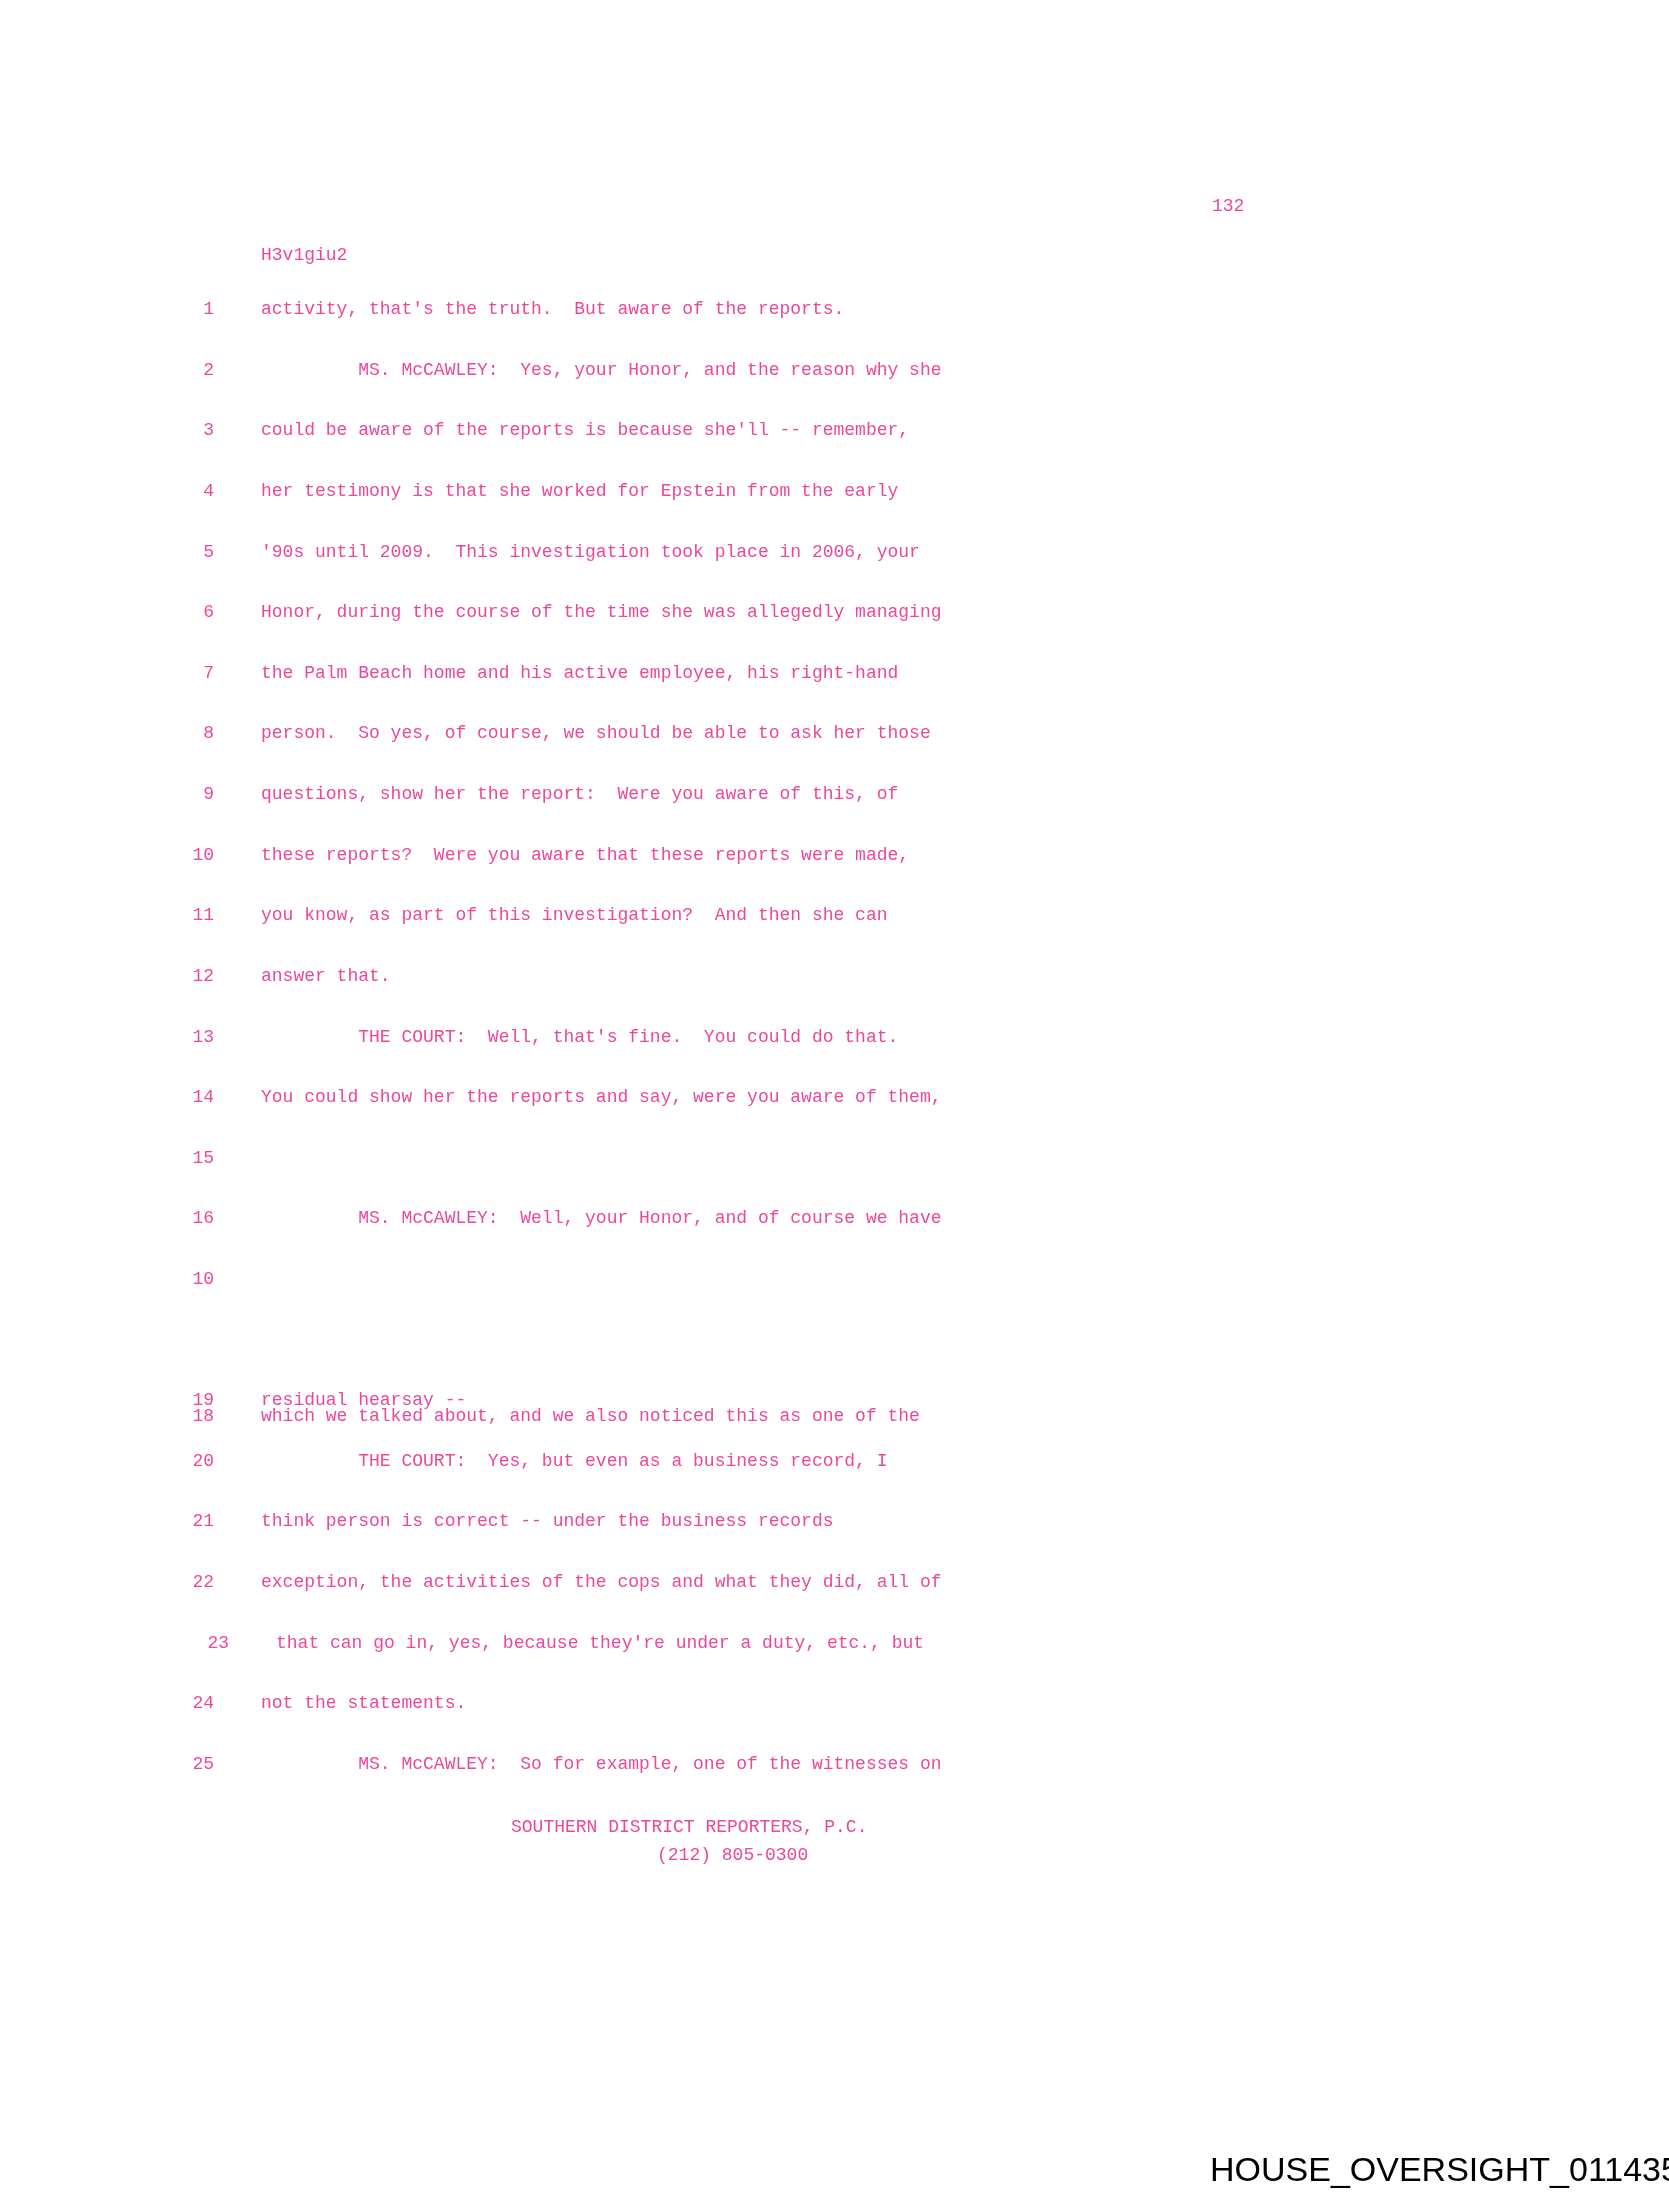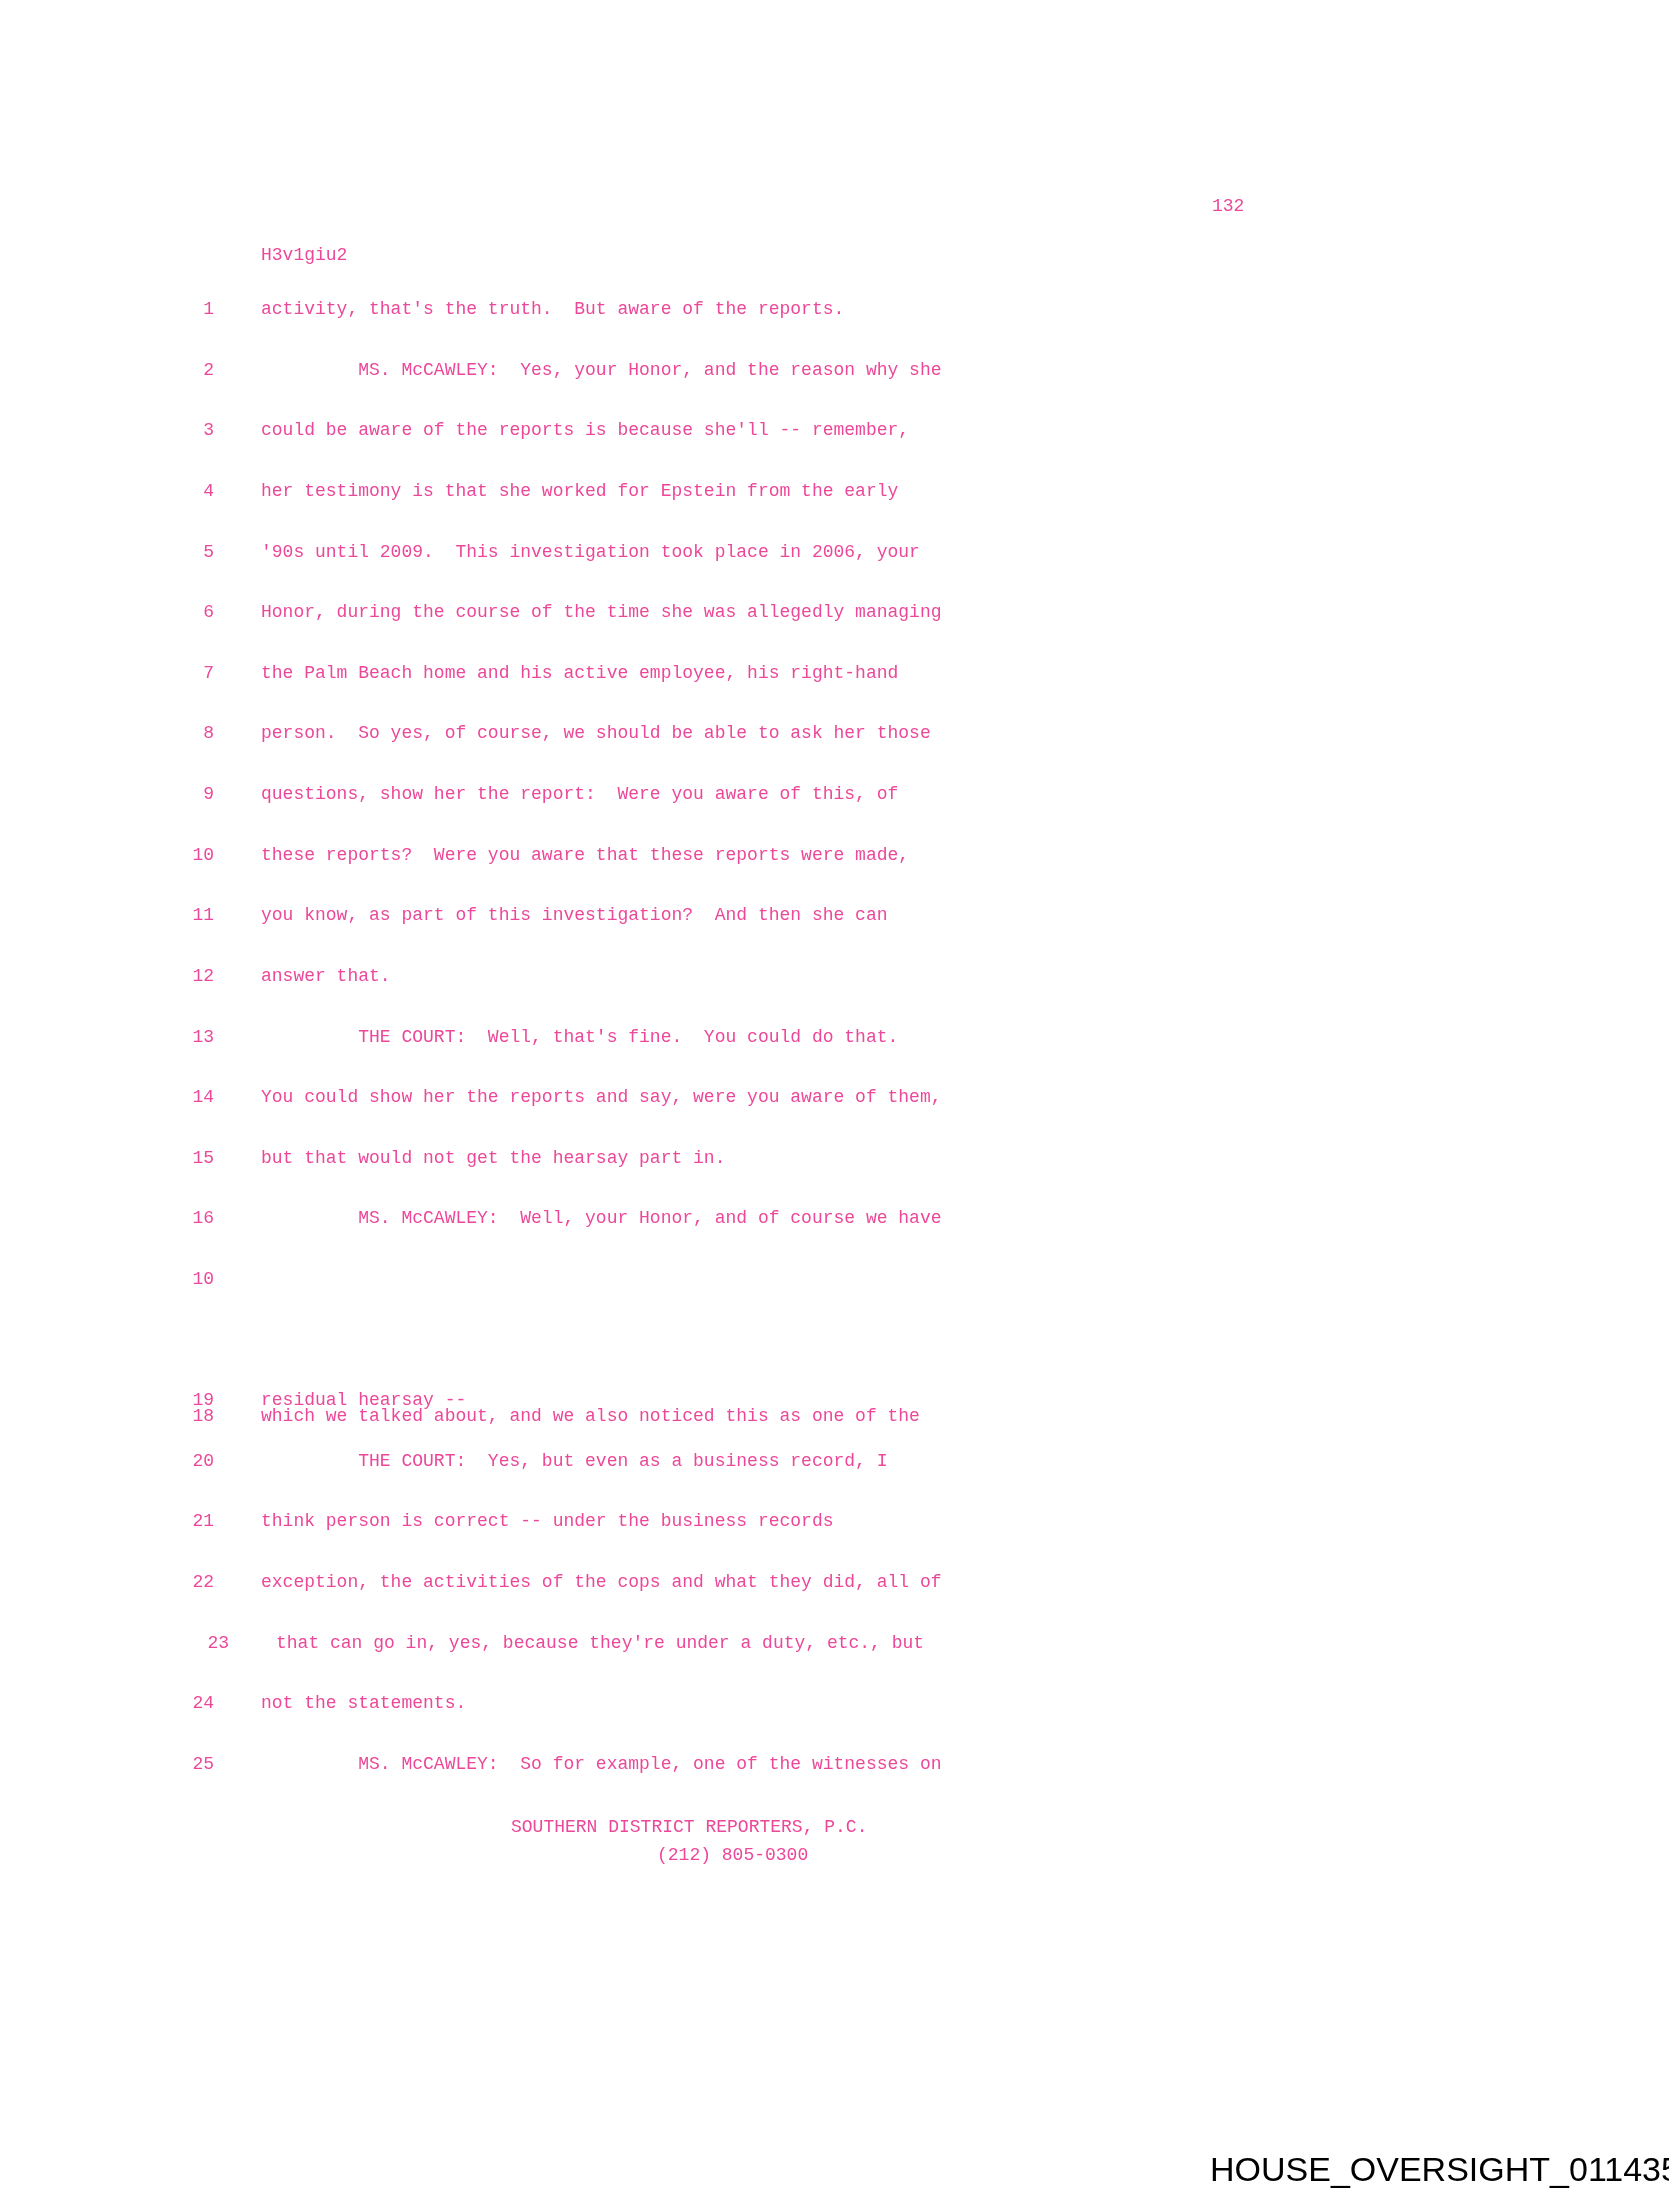--- a/index.html
+++ b/index.html
@@ -94,21 +94,21 @@
       <div class="mono t-row" style="top: 542px;"><span class="t-no">5</span><span class="t-text">'90s until 2009.  This investigation took place in 2006, your</span></div>
       <div class="mono t-row" style="top: 602px;"><span class="t-no">6</span><span class="t-text">Honor, during the course of the time she was allegedly managing</span></div>
       <div class="mono t-row" style="top: 663px;"><span class="t-no">7</span><span class="t-text">the Palm Beach home and his active employee, his right-hand</span></div>
       <div class="mono t-row" style="top: 723px;"><span class="t-no">8</span><span class="t-text">person.  So yes, of course, we should be able to ask her those</span></div>
       <div class="mono t-row" style="top: 784px;"><span class="t-no">9</span><span class="t-text">questions, show her the report:  Were you aware of this, of</span></div>
       <div class="mono t-row" style="top: 845px;"><span class="t-no">10</span><span class="t-text">these reports?  Were you aware that these reports were made,</span></div>
       <div class="mono t-row" style="top: 905px;"><span class="t-no">11</span><span class="t-text">you know, as part of this investigation?  And then she can</span></div>
       <div class="mono t-row" style="top: 966px;"><span class="t-no">12</span><span class="t-text">answer that.</span></div>
       <div class="mono t-row" style="top: 1027px;"><span class="t-no">13</span><span class="t-text">         THE COURT:  Well, that's fine.  You could do that.</span></div>
       <div class="mono t-row" style="top: 1087px;"><span class="t-no">14</span><span class="t-text">You could show her the reports and say, were you aware of them,</span></div>
-      <div class="mono t-row" style="top: 1148px;"><span class="t-no">15</span><span class="t-text">but that would not get the hearsay part in.</span></div>
+      <div class="mono t-row" style="top: 1148px;"><span class="t-no">15</span></div>
       <div class="mono t-row" style="top: 1208px;"><span class="t-no">16</span><span class="t-text">         MS. McCAWLEY:  Well, your Honor, and of course we have</span></div>
       <div class="mono t-row" style="top: 1269px;"><span class="t-no">10</span></div>
       <div class="mono t-row" style="top: 1406px;"><span class="t-no">18</span><span class="t-text">which we talked about, and we also noticed this as one of the</span></div>
       <div class="mono t-row" style="top: 1390px;"><span class="t-no">19</span><span class="t-text">residual hearsay --</span></div>
       <div class="mono t-row" style="top: 1451px;"><span class="t-no">20</span><span class="t-text">         THE COURT:  Yes, but even as a business record, I</span></div>
       <div class="mono t-row" style="top: 1511px;"><span class="t-no">21</span><span class="t-text">think person is correct -- under the business records</span></div>
       <div class="mono t-row" style="top: 1572px; padding-left: 24px;"><span class="t-no">22</span><span class="t-text">exception, the activities of the cops and what they did, all of</span></div>
       <div class="mono t-row" style="top: 1633px; margin-left: 15px;"><span class="t-no">23</span><span class="t-text">that can go in, yes, because they're under a duty, etc., but</span></div>
       <div class="mono t-row" style="top: 1693px;"><span class="t-no">24</span><span class="t-text">not the statements.</span></div>
       <div class="mono t-row" style="top: 1754px;"><span class="t-no">25</span><span class="t-text">         MS. McCAWLEY:  So for example, one of the witnesses on</span></div>

